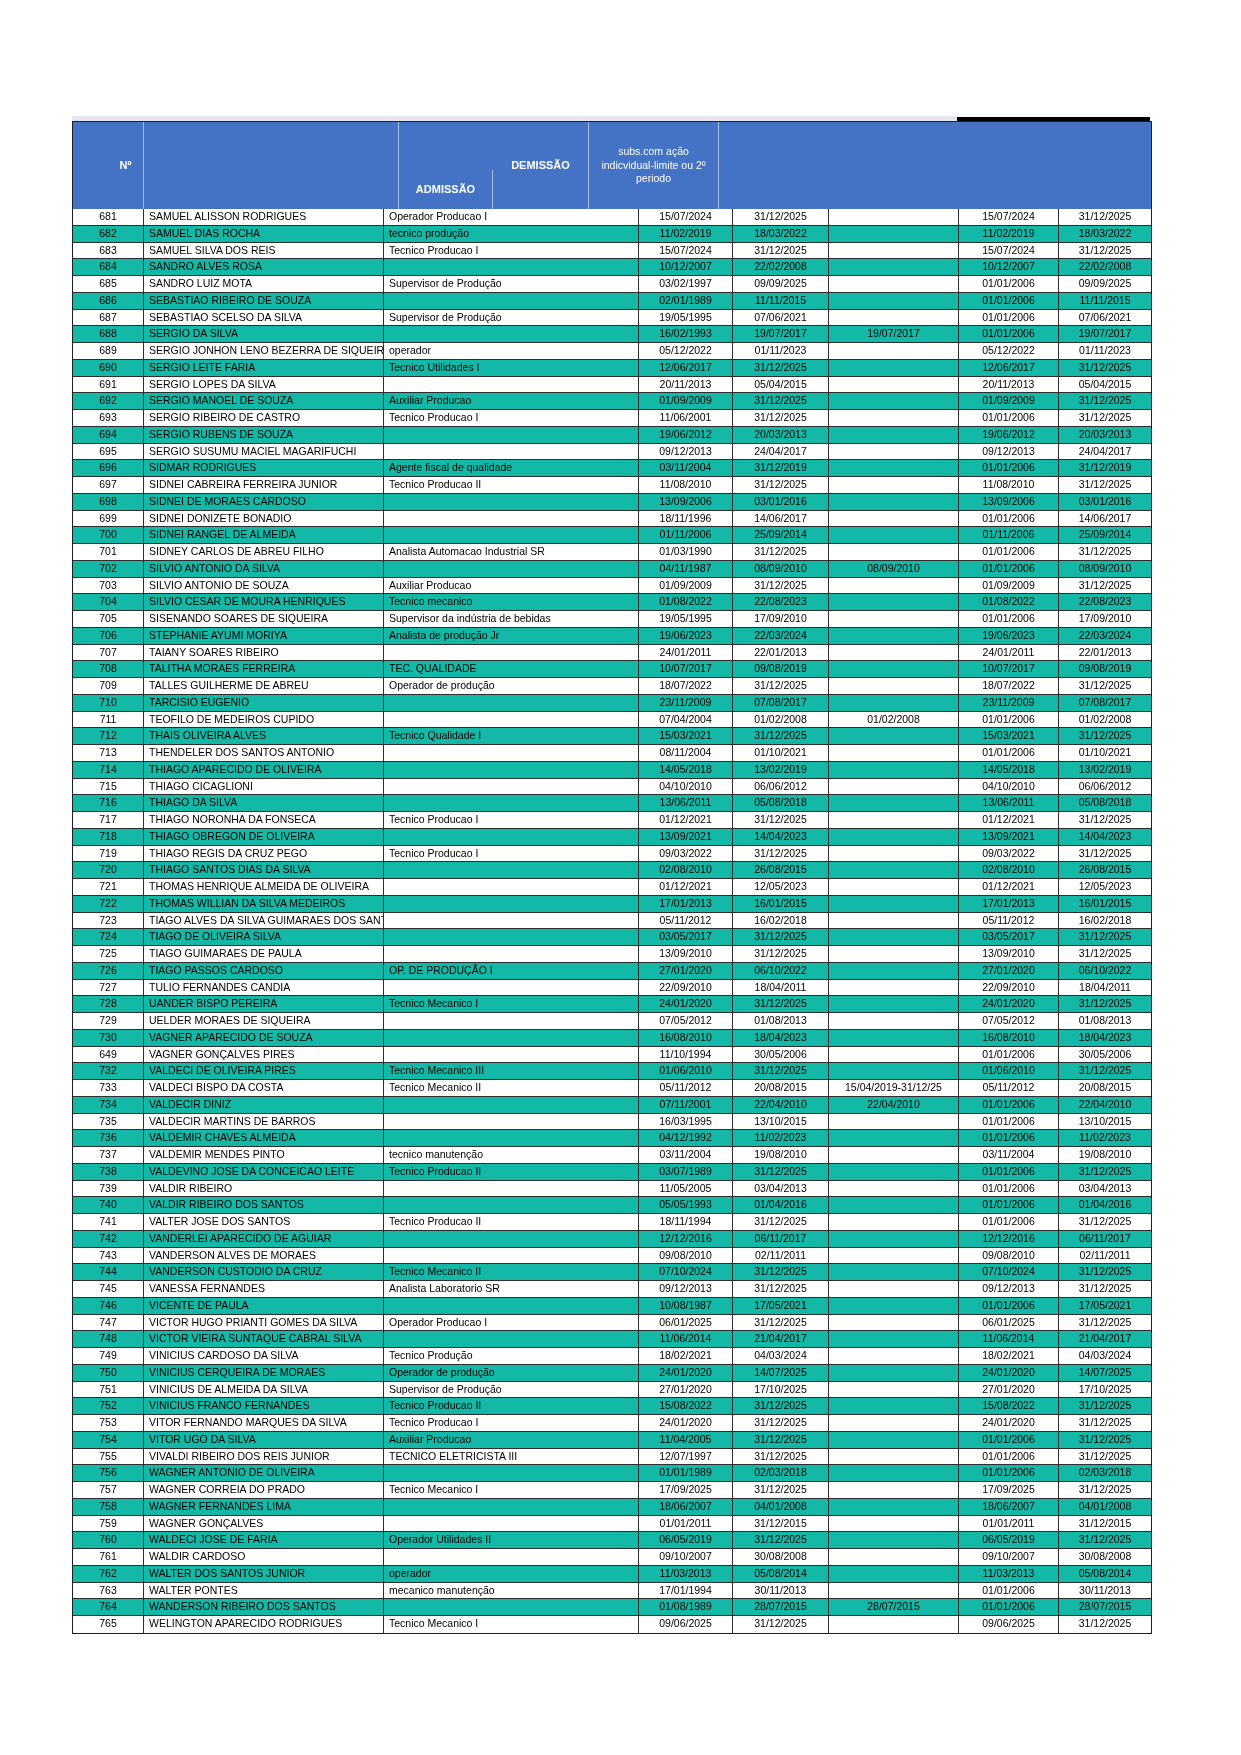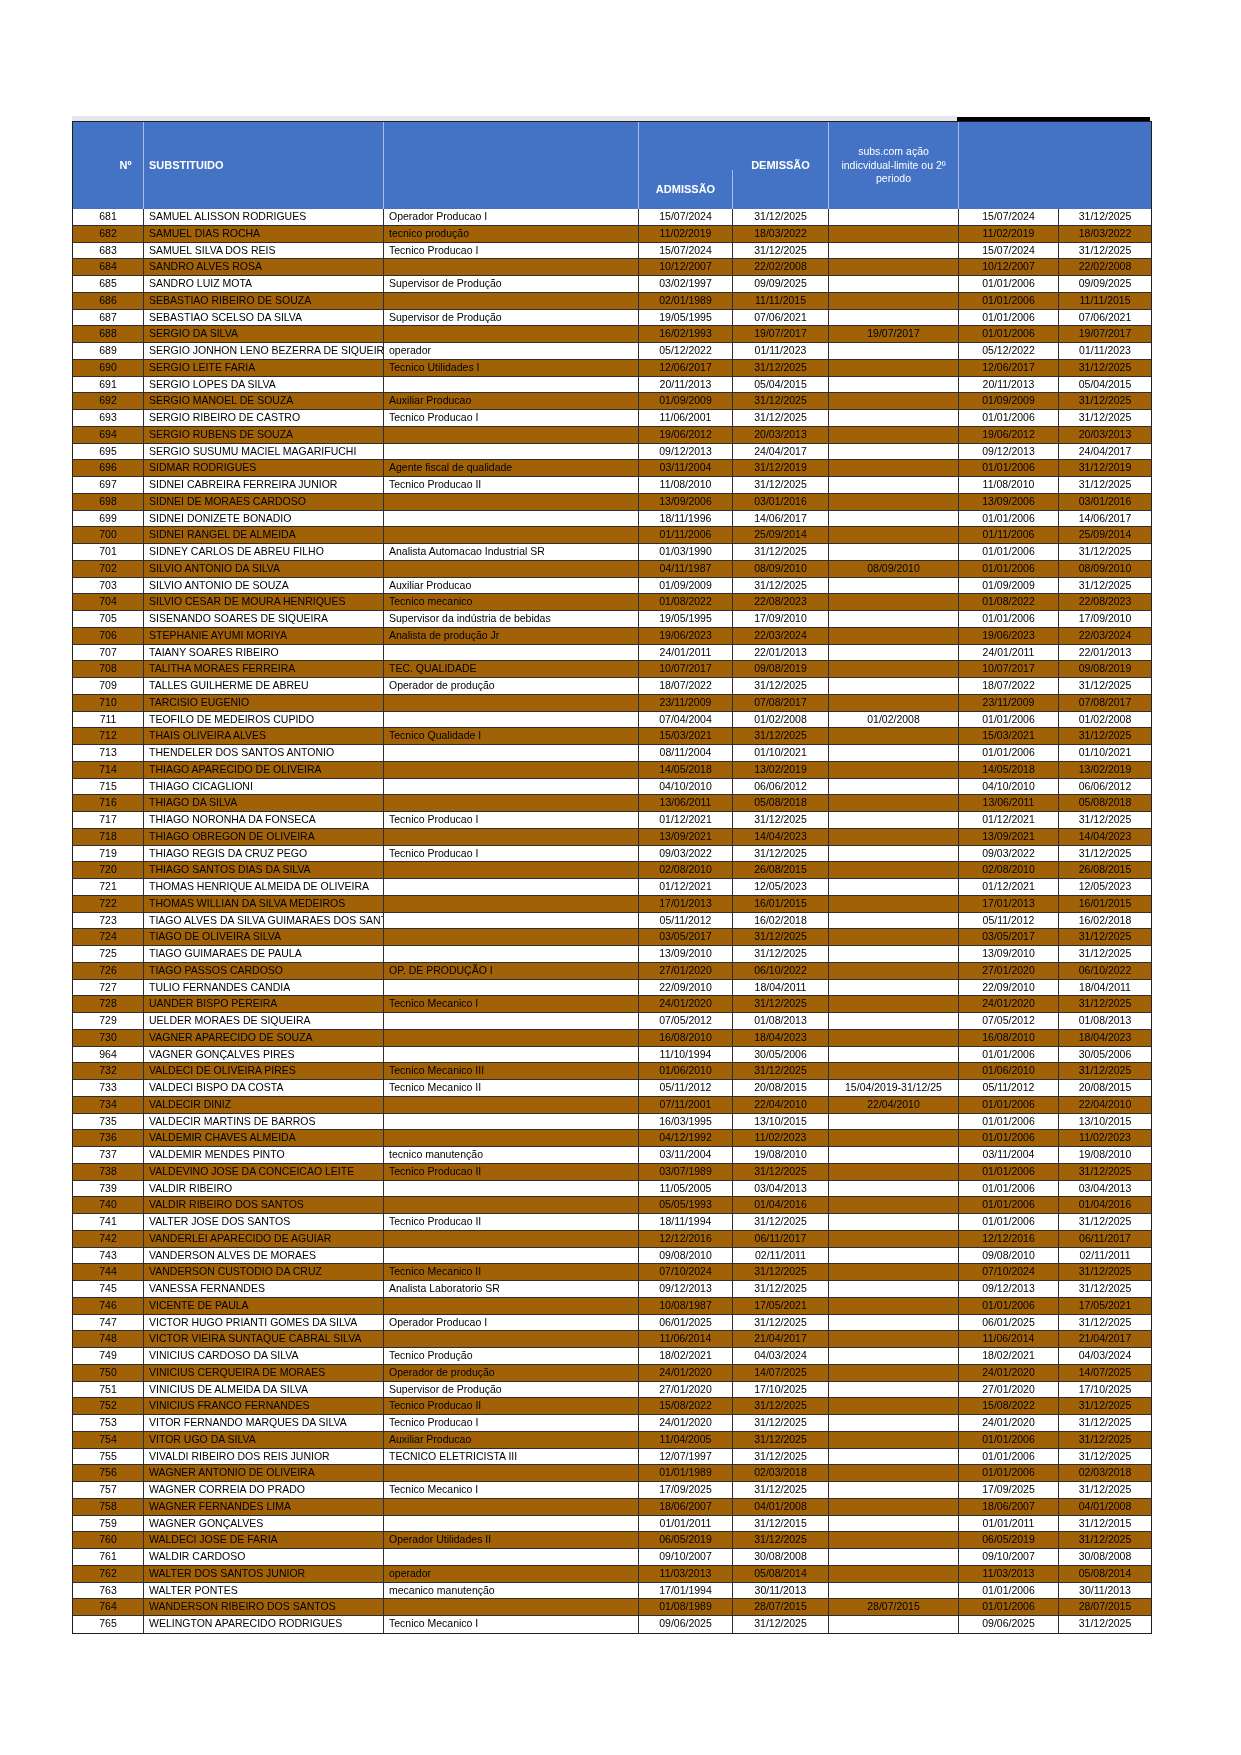--- a/index.html
+++ b/index.html
@@ -43,21 +43,21 @@
   .hc5{width:130px;font-size:10.5px;font-weight:normal;}
   .hc67{width:192px;border-right:none;}
   
   .tbody{font-size:10.5px;}
   .trow{
     display:flex;height:16.765px;line-height:15.8px;
     box-sizing:border-box;border-bottom:1px solid #2e2e2e;
     background:#ffffff;
   }
   .trow:last-child{border-bottom:none;}
-  .trow.alt{background:#a16207;}
+  .trow.alt{background:#14b8a6;}
   .cell{
     box-sizing:border-box;border-right:1px solid #2e2e2e;
     padding:0 5px;overflow:hidden;white-space:nowrap;
   }
   .c0{width:71px;text-align:center;padding:0 2px;}
   .c1{width:240px;}
   .c2{width:255px;}
   .c3{width:94px;text-align:center;}
   .c4{width:96px;text-align:center;}
   .c5{width:130px;text-align:center;}
@@ -69,21 +69,20 @@
 
 <div class="page">
 
   <div class="top-strip"></div>
   <div class="accent-bar"></div>
 
   <div class="sheet-table">
 
     <div class="thead">
       <div class="hcell hc0">Nº</div>
-      <div class="hcell hc1 left">SUBSTITUIDO</div>
       <div class="hcell hc2"></div>
       <div class="hcell hc3">ADMISSÃO</div>
       <div class="hcell hc4">DEMISSÃO</div>
       <div class="hcell hc5">subs.com ação indicvidual-limite ou 2º periodo</div>
     </div>
 
     <div class="tbody">
         <div class="trow">
           <div class="cell c0">681</div>
           <div class="cell c1">SAMUEL ALISSON RODRIGUES</div>
@@ -578,21 +577,21 @@
           <div class="cell c0">730</div>
           <div class="cell c1">VAGNER APARECIDO DE SOUZA</div>
           <div class="cell c2"></div>
           <div class="cell c3">16/08/2010</div>
           <div class="cell c4">18/04/2023</div>
           <div class="cell c5"></div>
           <div class="cell c6">16/08/2010</div>
           <div class="cell c7">18/04/2023</div>
         </div>
         <div class="trow">
-          <div class="cell c0">964</div>
+          <div class="cell c0">649</div>
           <div class="cell c1">VAGNER GONÇALVES PIRES</div>
           <div class="cell c2"></div>
           <div class="cell c3">11/10/1994</div>
           <div class="cell c4">30/05/2006</div>
           <div class="cell c5"></div>
           <div class="cell c6">01/01/2006</div>
           <div class="cell c7">30/05/2006</div>
         </div>
         <div class="trow alt">
           <div class="cell c0">732</div>

